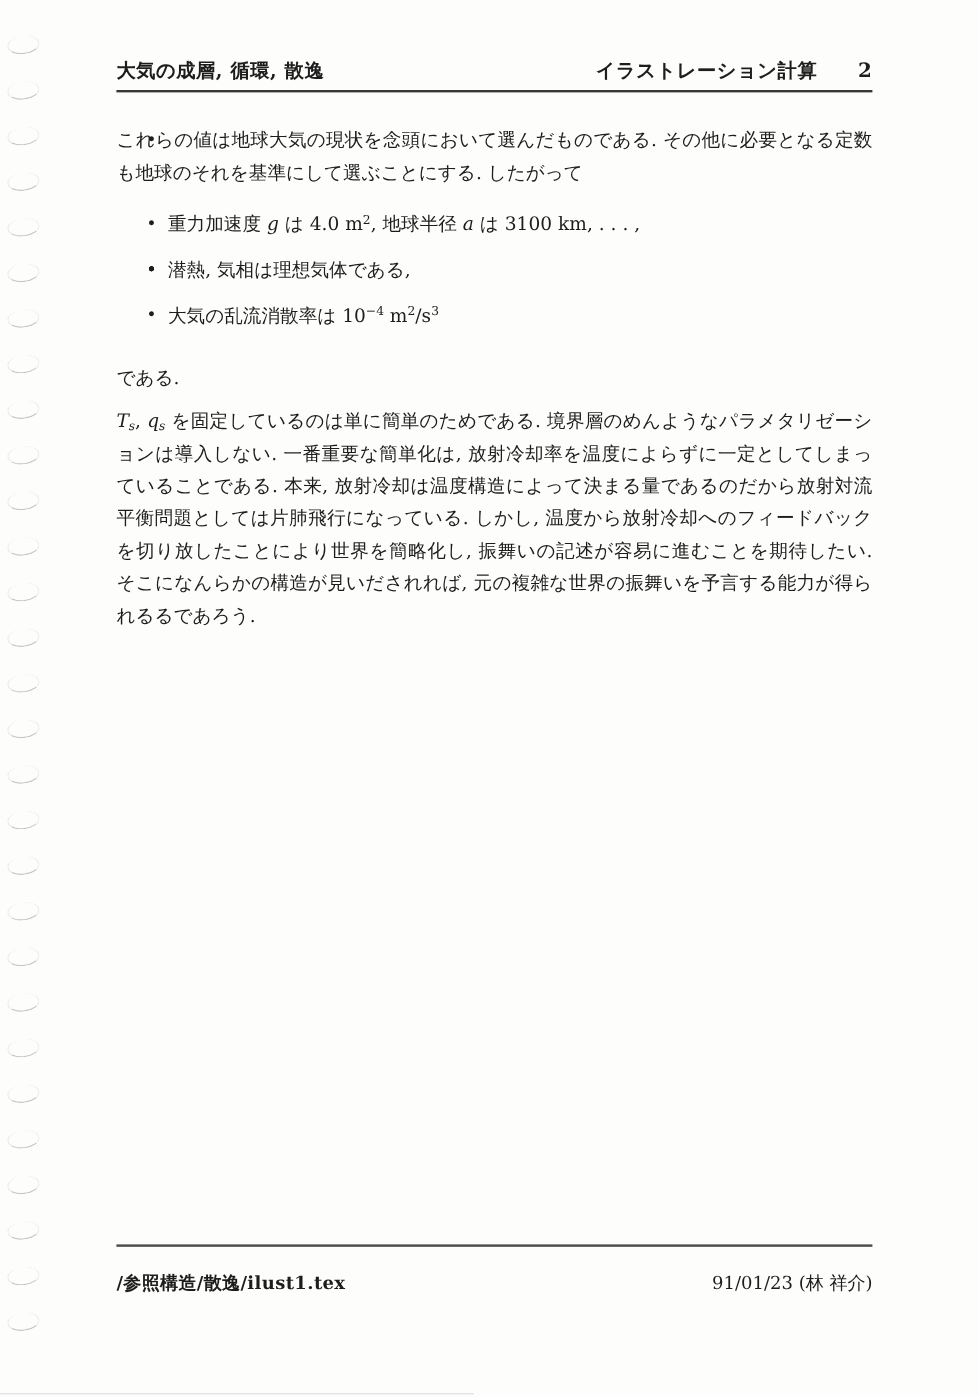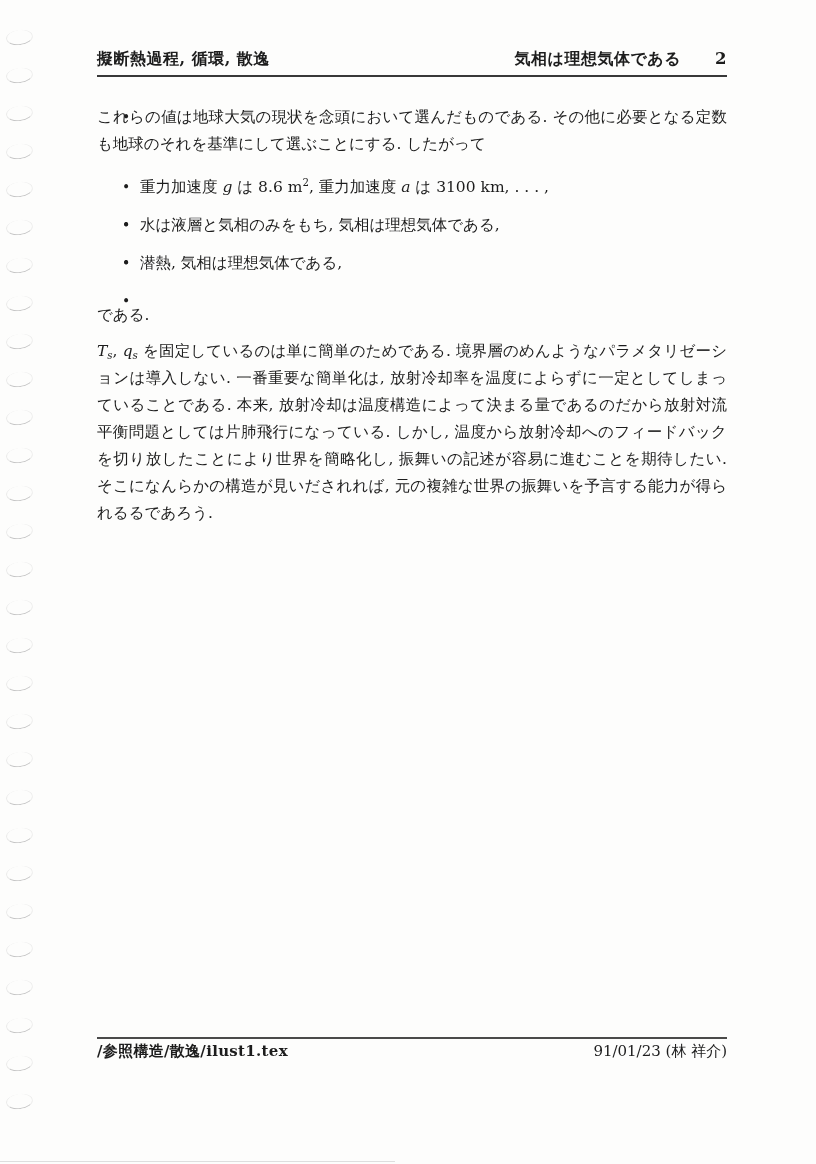--- a/index.html
+++ b/index.html
@@ -66,21 +66,21 @@
   }
   .ftr-rule{
     border:none;
     border-top:2px solid #4a4a4a;
     margin:0;
   }
   .ftr-row{
     display:flex;
     justify-content:space-between;
     align-items:baseline;
-    padding-top:3px;
+    padding-top:21px;
     font-size:15px;
   }
   .ftr-path{font-weight:bold;letter-spacing:.3px;}
   .ftr-date{font-size:15px;}
   
   .bmarks{position:absolute;left:0;top:0;width:60px;height:1164px;}
   .bmark{
     position:absolute;left:6px;
     width:25px;height:14px;
     border:1px solid #c6c6c6;
@@ -126,54 +126,54 @@
     <div class="bmark" style="top: 942px;"></div>
     <div class="bmark" style="top: 980px;"></div>
     <div class="bmark" style="top: 1018px;"></div>
     <div class="bmark" style="top: 1056px;"></div>
     <div class="bmark" style="top: 1094px;"></div>
   </div>
 
 <div class="page-inner">
 
   <div class="hdr">
-    <span>擬断熱過程, 循環, 散逸</span>
+    <span>大気の成層, 循環, 散逸</span>
     <span>
-      <span>気相は理想気体である</span><span class="pgnum">2</span>
+      <span>イラストレーション計算</span><span class="pgnum">2</span>
     </span>
   </div>
   <hr class="hdr-rule">
 
   <div class="blt-item top-bullet">
     <span class="blt">•</span>
   </div>
 
   <p class="bodytext para1">これらの値は地球大気の現状を念頭において選んだものである. その他に必要となる定数も地球のそれを基準にして選ぶことにする. したがって</p>
 
   <ul class="assump">
     <li class="blt-item">
       <span class="blt">•</span>
-      <span><span>重力加速度 </span><span class="it">g</span><span> は 8.6 m</span><sup>2</sup><span>, 重力加速度 </span><span class="it">a</span><span> は 3100 km, . . . ,</span></span>
+      <span><span>重力加速度 </span><span class="it">g</span><span> は 4.0 m</span><sup>2</sup><span>, 地球半径 </span><span class="it">a</span><span> は 3100 km, . . . ,</span></span>
     </li>
     <li class="blt-item">
       <span class="blt">•</span>
     </li>
     <li class="blt-item">
       <span class="blt">•</span>
-      <span><span>水は液層と気相のみをもち, 気相は理想気体である,</span></span>
     </li>
     <li class="blt-item">
       <span class="blt">•</span>
     </li>
     <li class="blt-item">
       <span class="blt">•</span>
       <span><span>潜熱, 気相は理想気体である,</span></span>
     </li>
     <li class="blt-item">
       <span class="blt">•</span>
+      <span><span>大気の乱流消散率は 10</span><sup>−4</sup><span> m</span><sup>2</sup><span>/s</span><sup>3</sup></span>
     </li>
   </ul>
 
   <div class="dearu">である.</div>
 
   <p class="bodytext para2"><span class="it">T</span><sub class="it">s</sub><span>, </span><span class="it">q</span><sub class="it">s</sub><span> を固定しているのは単に簡単のためである. 境界層のめんようなパラメタリゼーションは導入しない. 一番重要な簡単化は, 放射冷却率を温度によらずに一定としてしまっていることである. 本来, 放射冷却は温度構造によって決まる量であるのだから放射対流平衡問題としては片肺飛行になっている. しかし, 温度から放射冷却へのフィードバックを切り放したことにより世界を簡略化し, 振舞いの記述が容易に進むことを期待したい. そこになんらかの構造が見いだされれば, 元の複雑な世界の振舞いを予言する能力が得られるるであろう.</span></p>
 
 </div>
 
 <div class="ftr">

